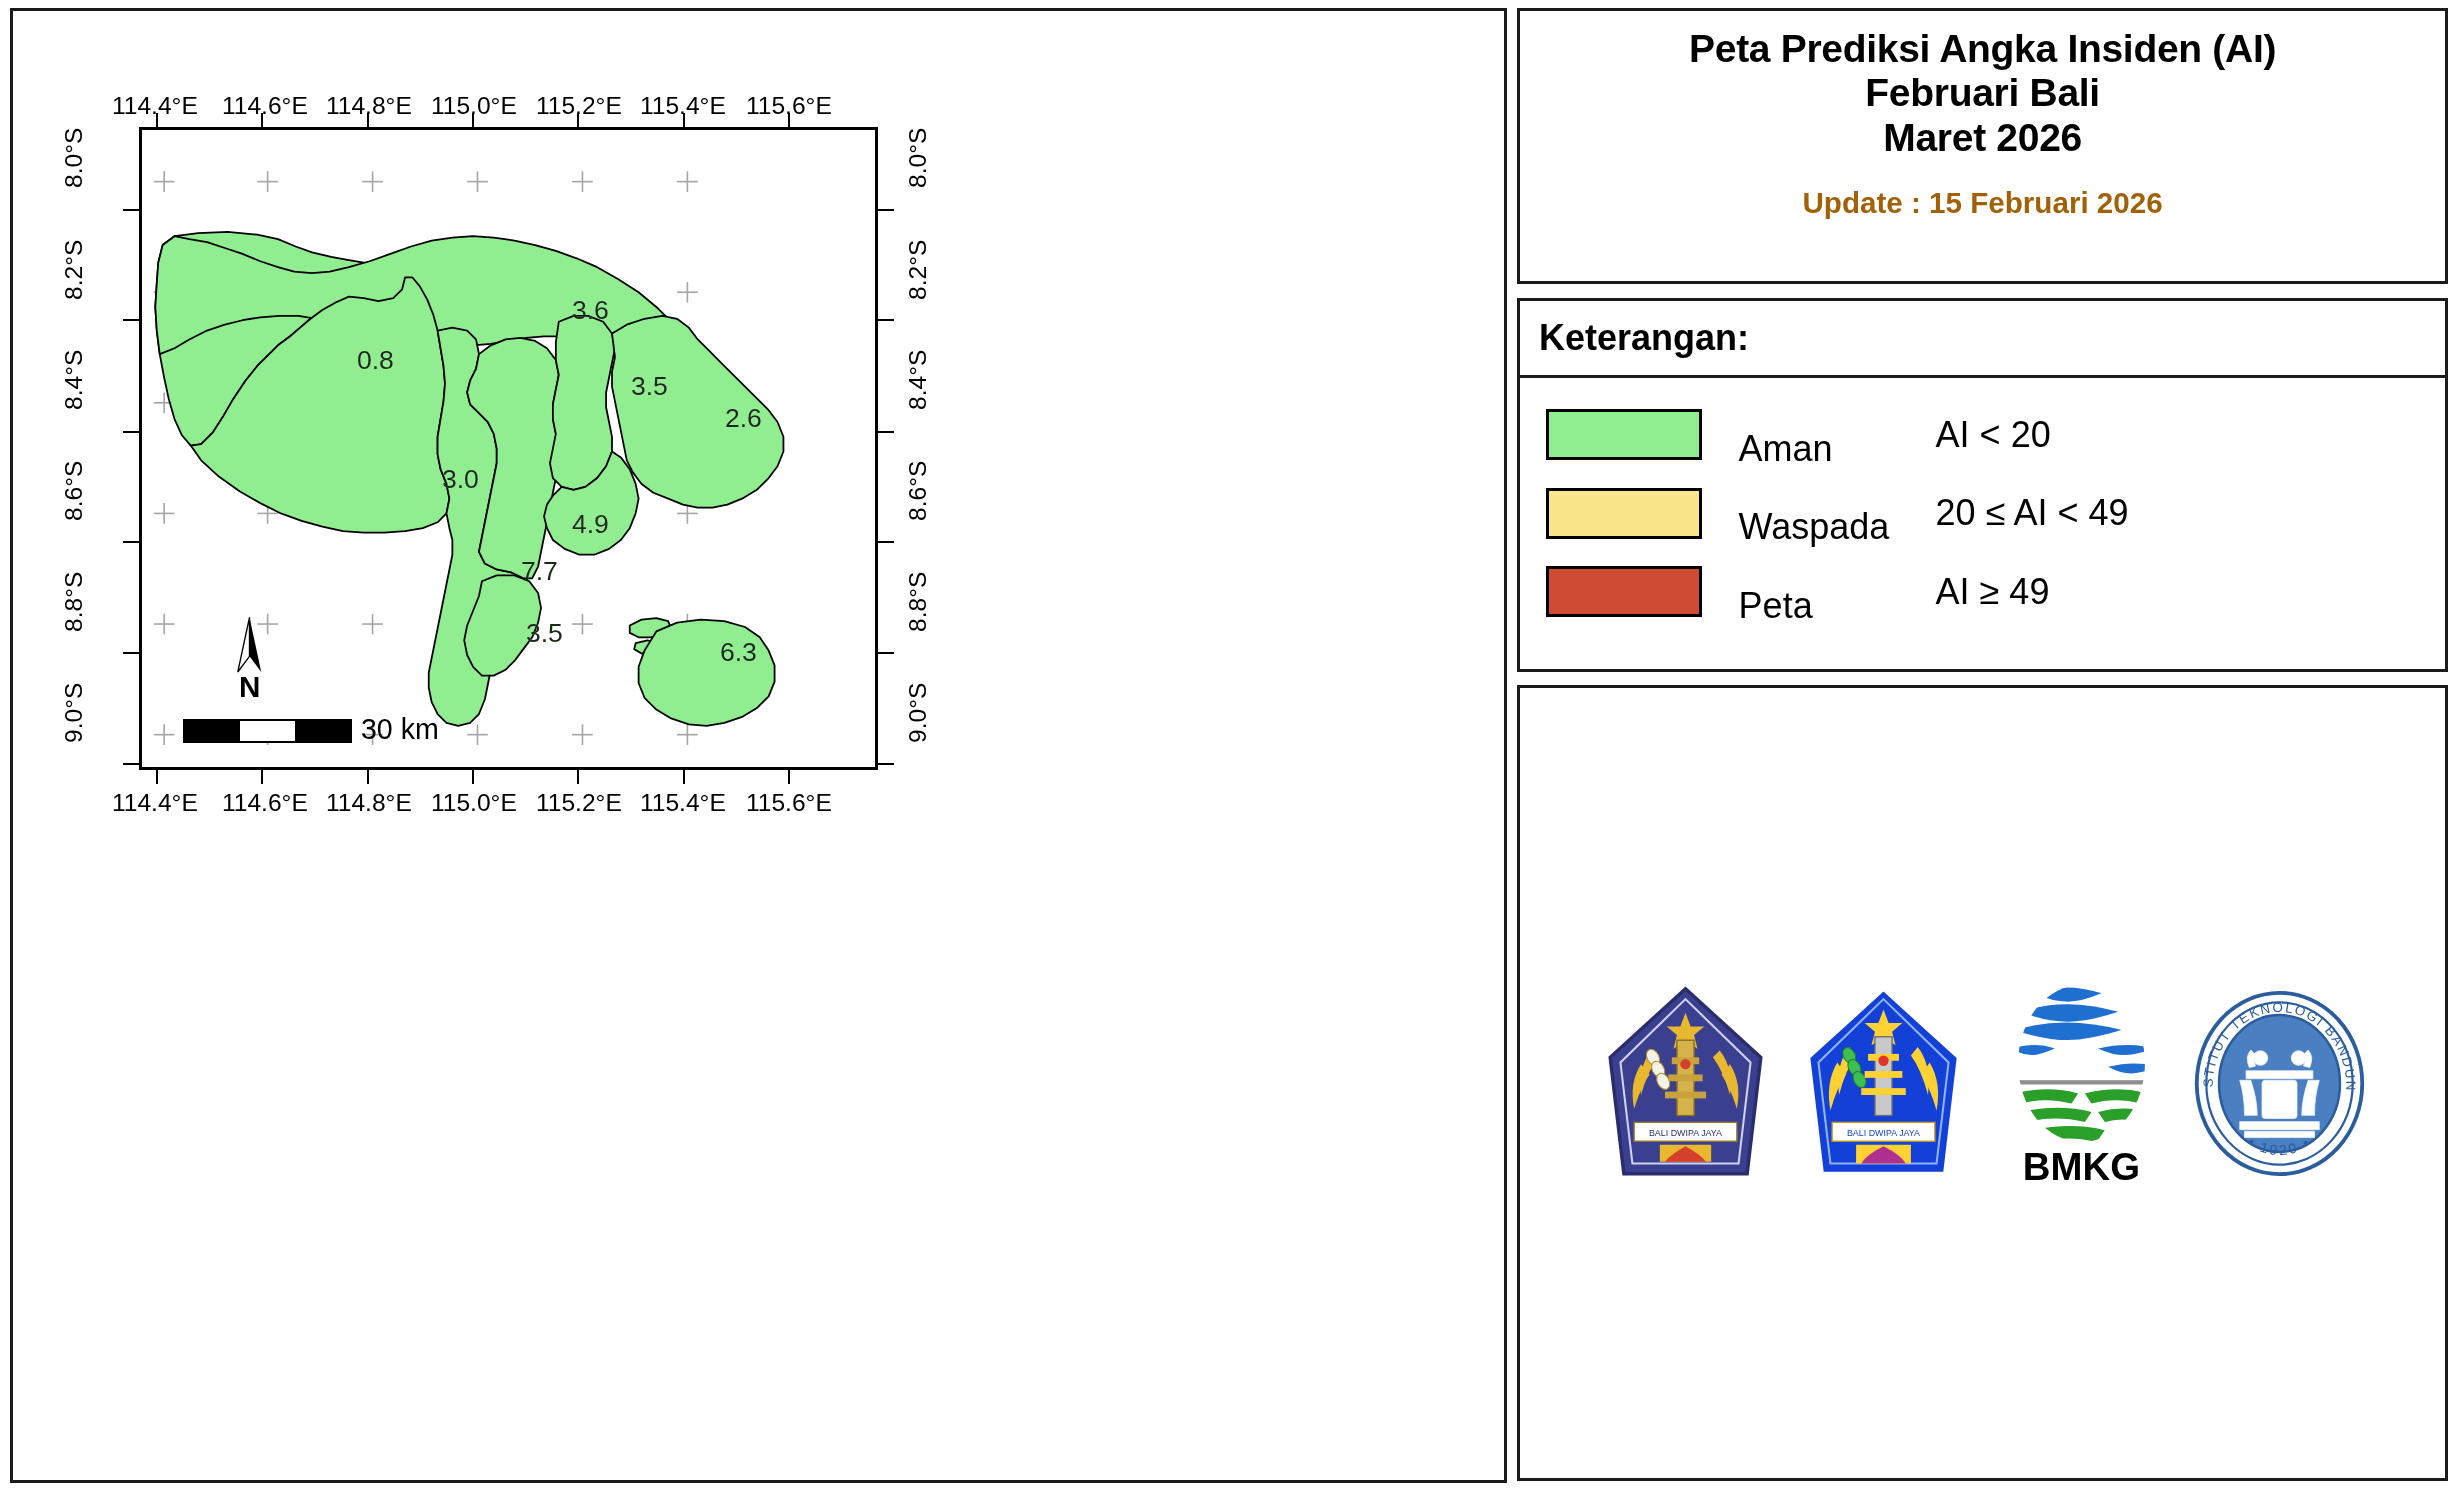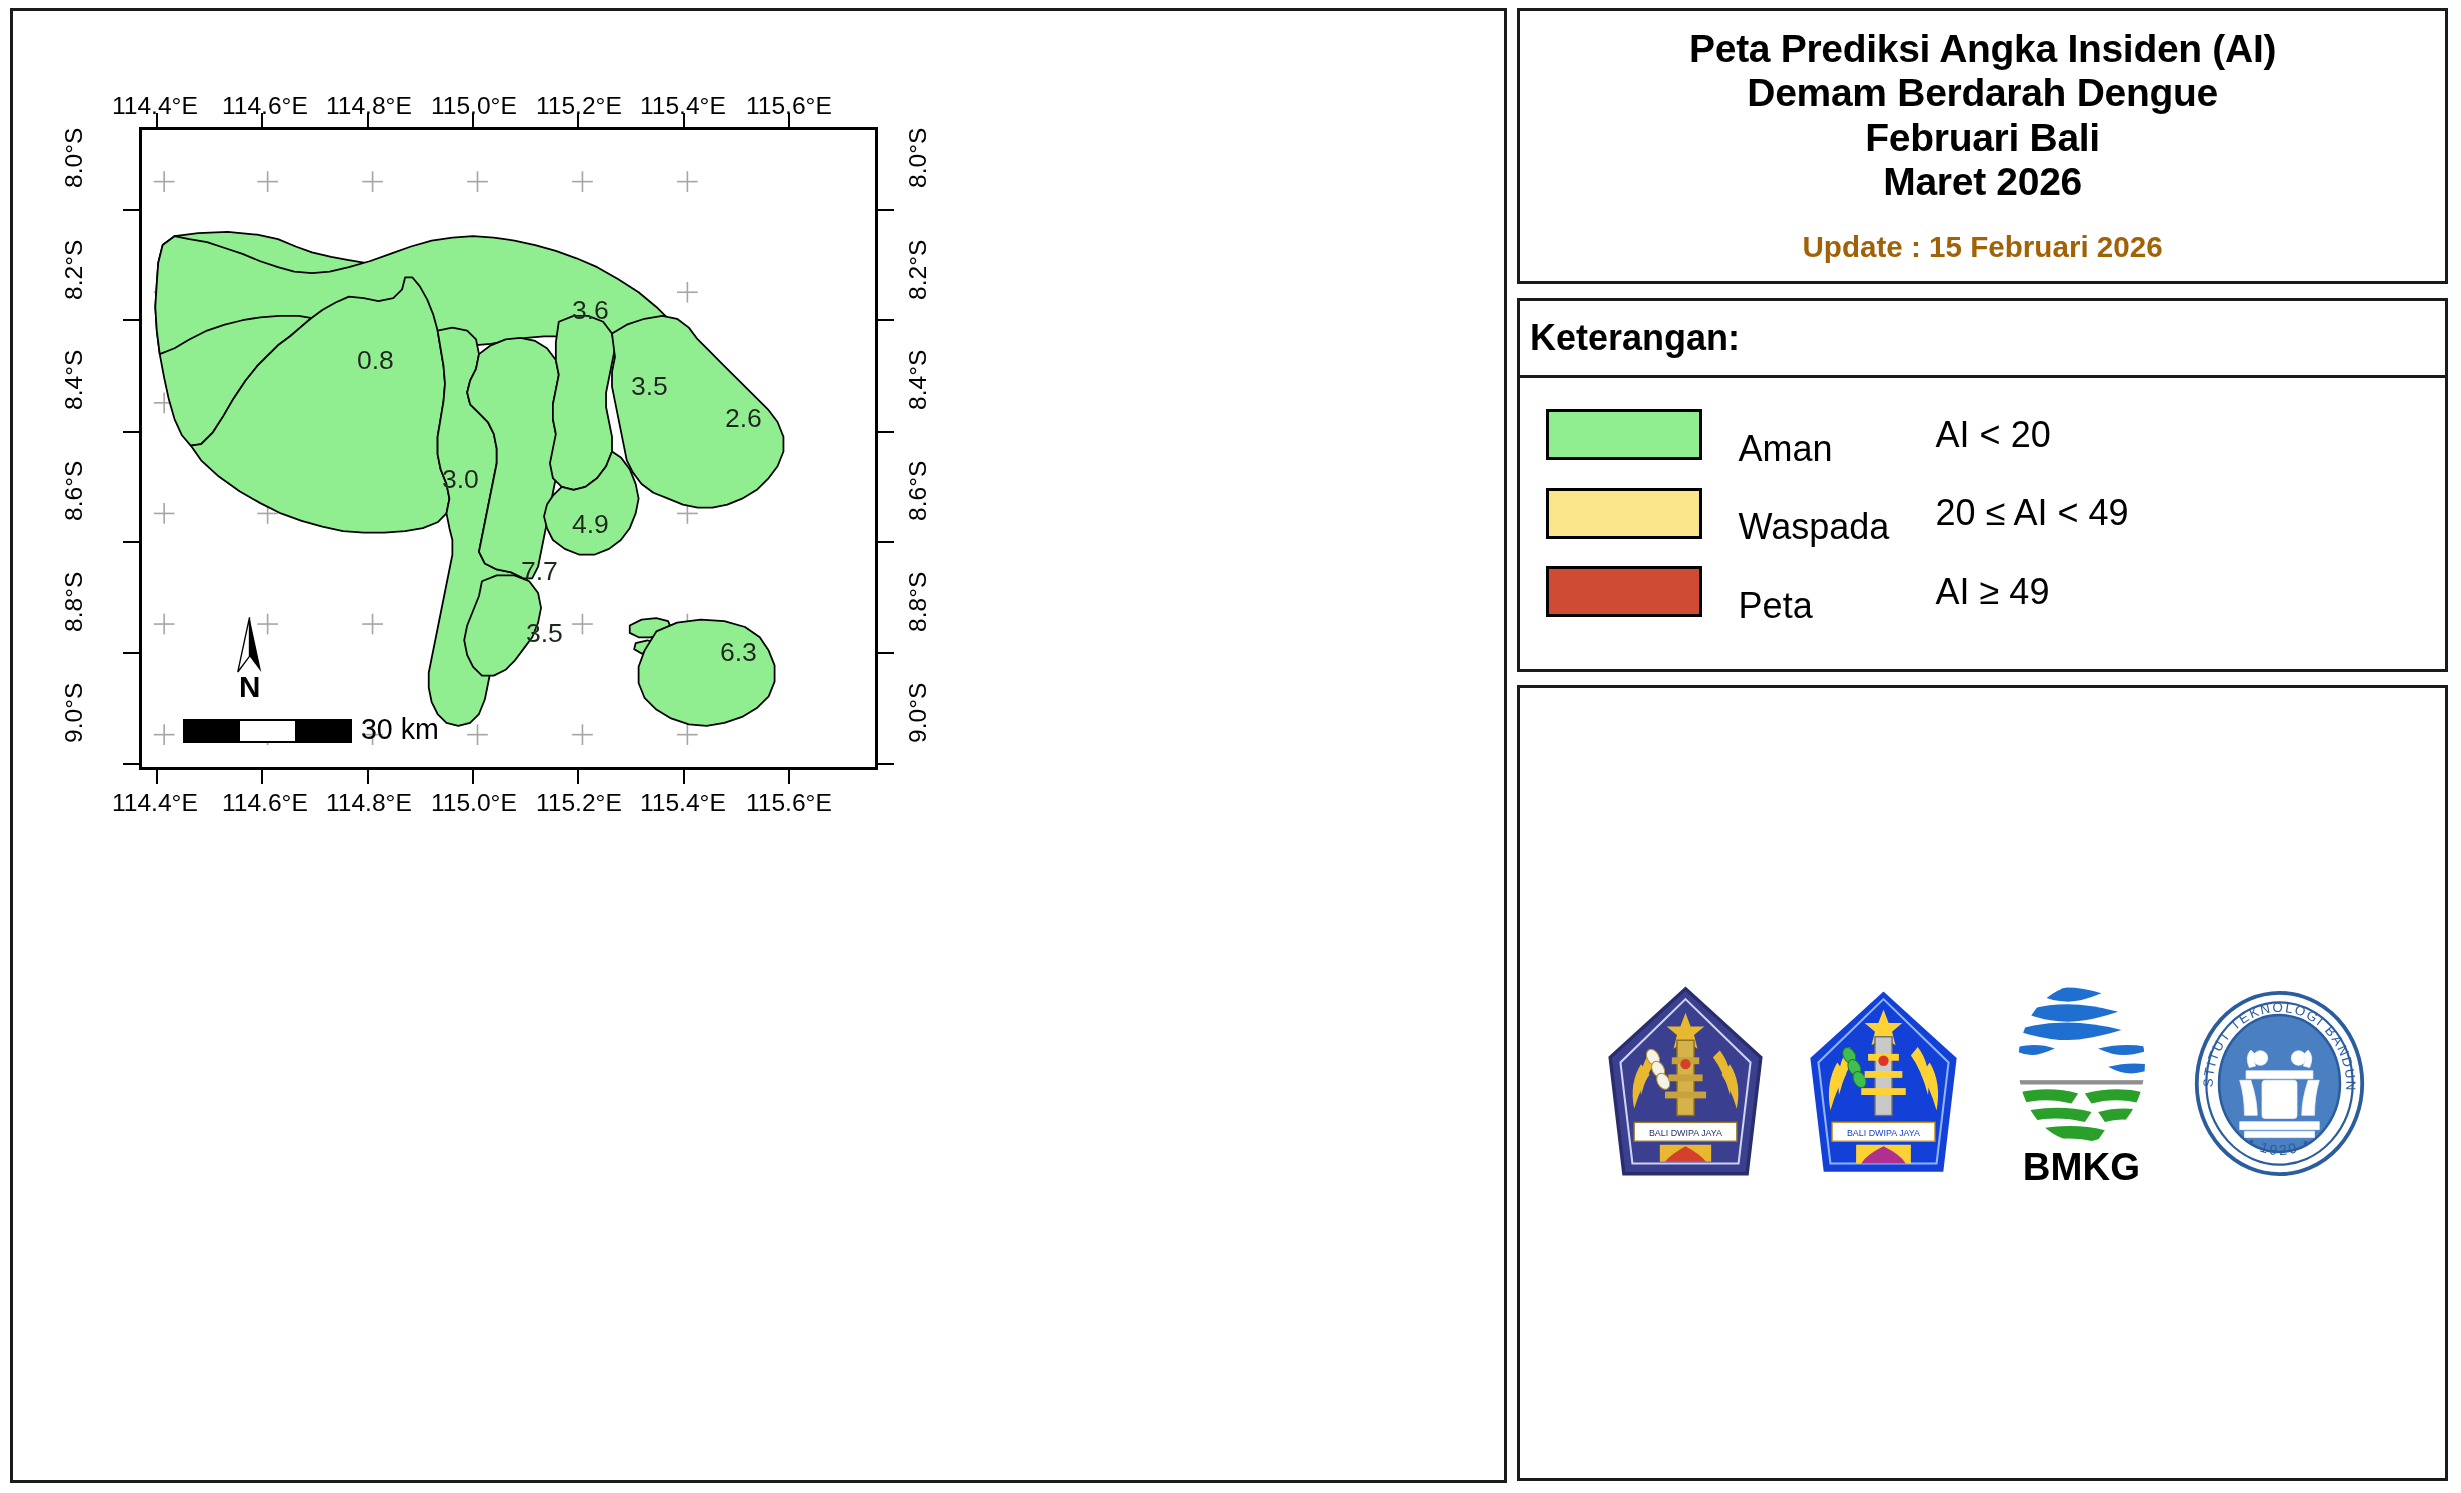--- a/index.html
+++ b/index.html
@@ -116,21 +116,21 @@
     text-align: center;
     font-family: "Liberation Sans", sans-serif;
   }
 
   
   #legend-panel { height: 374px; display: flex; flex-direction: column; }
   #legend-header {
     height: 77px;
     border-bottom: 3.9px solid #1b1b1b;
     display: flex; align-items: center;
-    padding-left: 10px;
+    padding-left: 19px;
   }
   #legend-title { font-size: 36px; font-weight: bold; color:#000;
     font-family:"Liberation Sans", sans-serif; }
   #legend-body {
     flex: 1;
     padding: 29.6px 0 0 0;
     display: flex; flex-direction: column;
     justify-content: flex-start;
     gap: 23.6px;
   }
@@ -463,21 +463,20 @@
         <span id="scalebar-label" style="left:219px;top:583px;">30 km</span>
 
       </div>
     </div>
   </div>
 
   <div id="right-col">
 
     <div class="panel" id="title-panel">
       <div class="title-line">Peta Prediksi Angka Insiden (AI)</div>
-      <div class="title-line">Demam Berdarah Dengue</div>
       <div class="title-line">Februari Bali</div>
       <div class="title-line">Maret 2026</div>
       <div id="update-line" style="color: #a16207;">Update : 15 Februari 2026</div>
     </div>
 
     <div class="panel" id="legend-panel">
       <div id="legend-header">
         <span id="legend-title">Keterangan:</span>
       </div>
       <div id="legend-body">

